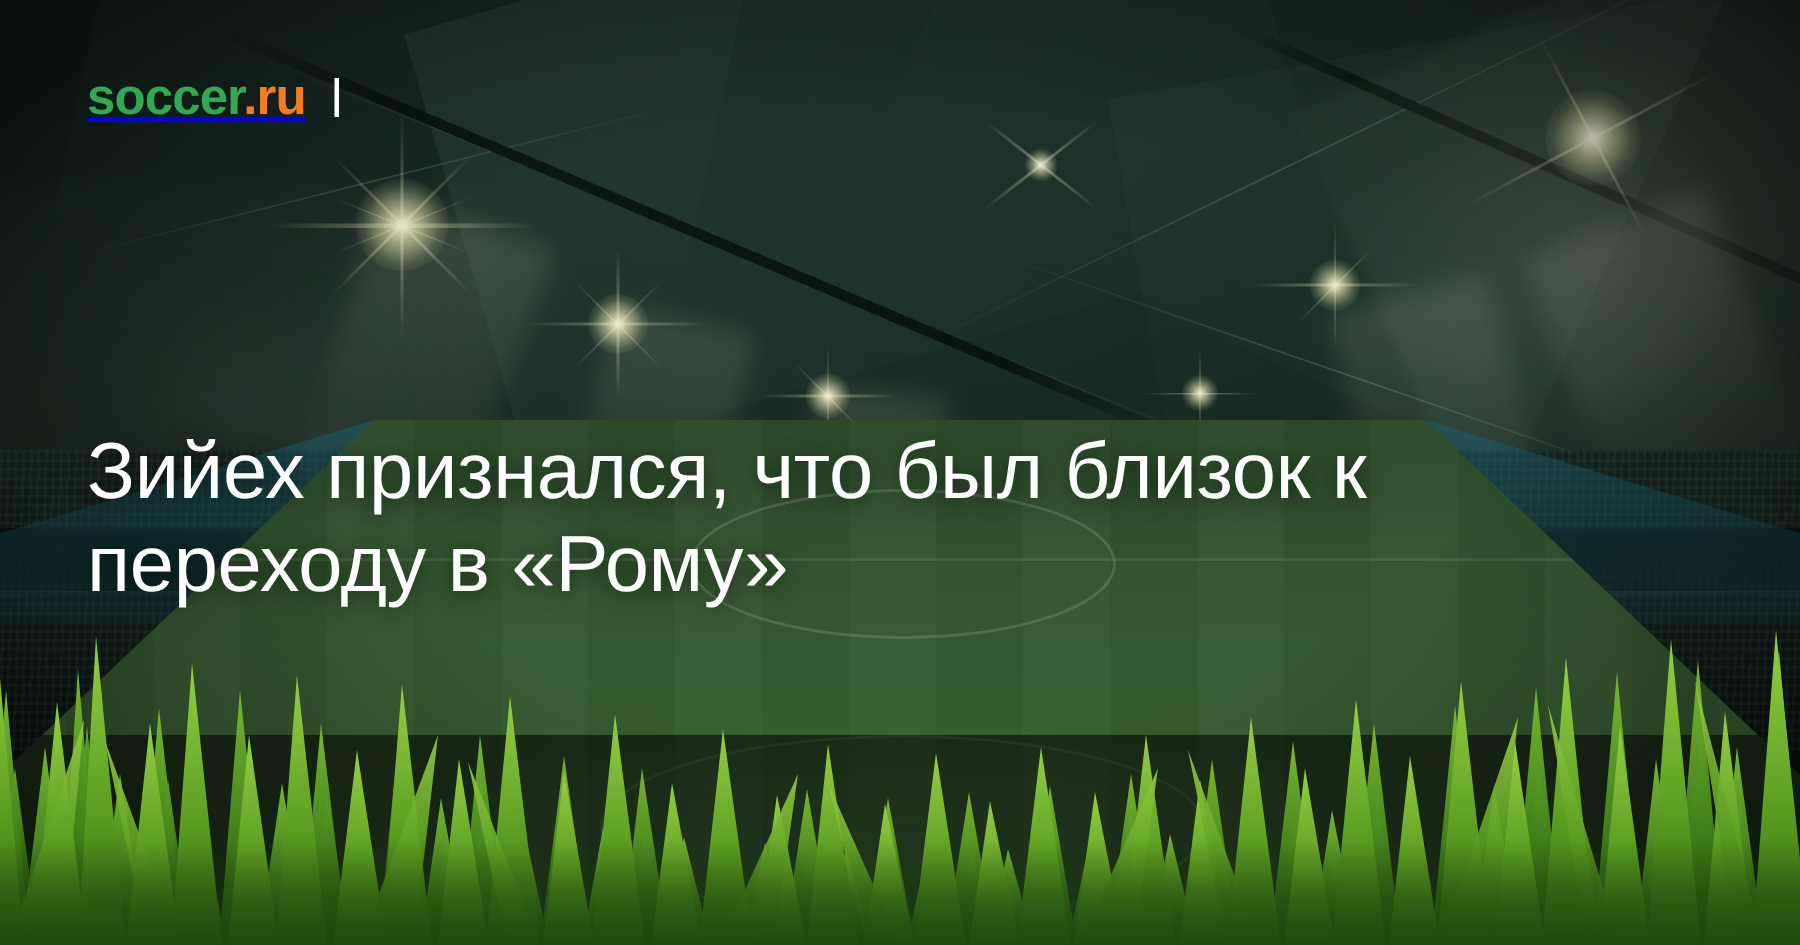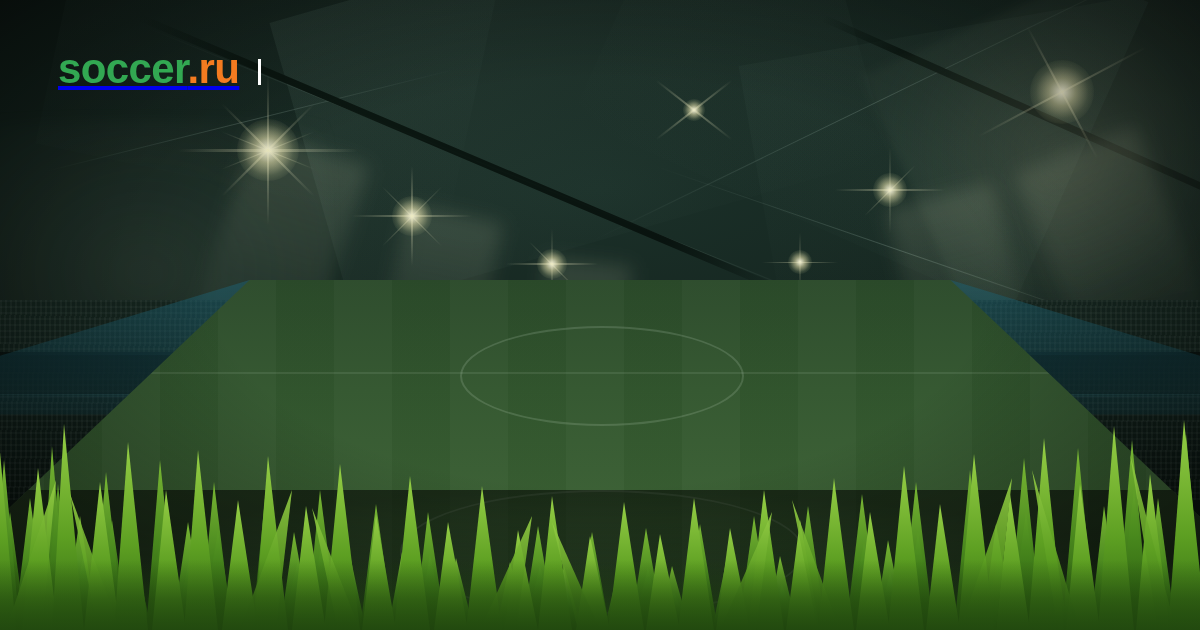--- a/index.html
+++ b/index.html
@@ -239,21 +239,21 @@
   .header {
     position: absolute;
     left: 58px;
     top: 48px;
     display: flex;
     align-items: baseline;
     gap: 0;
     z-index: 20;
   }
   .logo {
-    font-size: 42px;
+    font-size: 34px;
     font-weight: bold;
     letter-spacing: -0.6px;
     line-height: 1;
     white-space: nowrap;
   }
   .logo .word { color: #32a852; }
   .logo .tld  { color: #f47b20; }
 
   .divider {
     display: inline-block;
@@ -559,15 +559,17 @@
   </div>
 
   <div class="header">
     <a class="logo" href="#">
       <span class="word">soccer</span><span class="tld">.ru</span>
     </a>
     <span class="divider"></span>
   </div>
 
   <h1 class="headline">
+    <span class="line">Зийех признался, что был близок к</span>
+    <span class="line">переходу в «Рому»</span>
   </h1>
 
 </div>
 
 </body></html>

